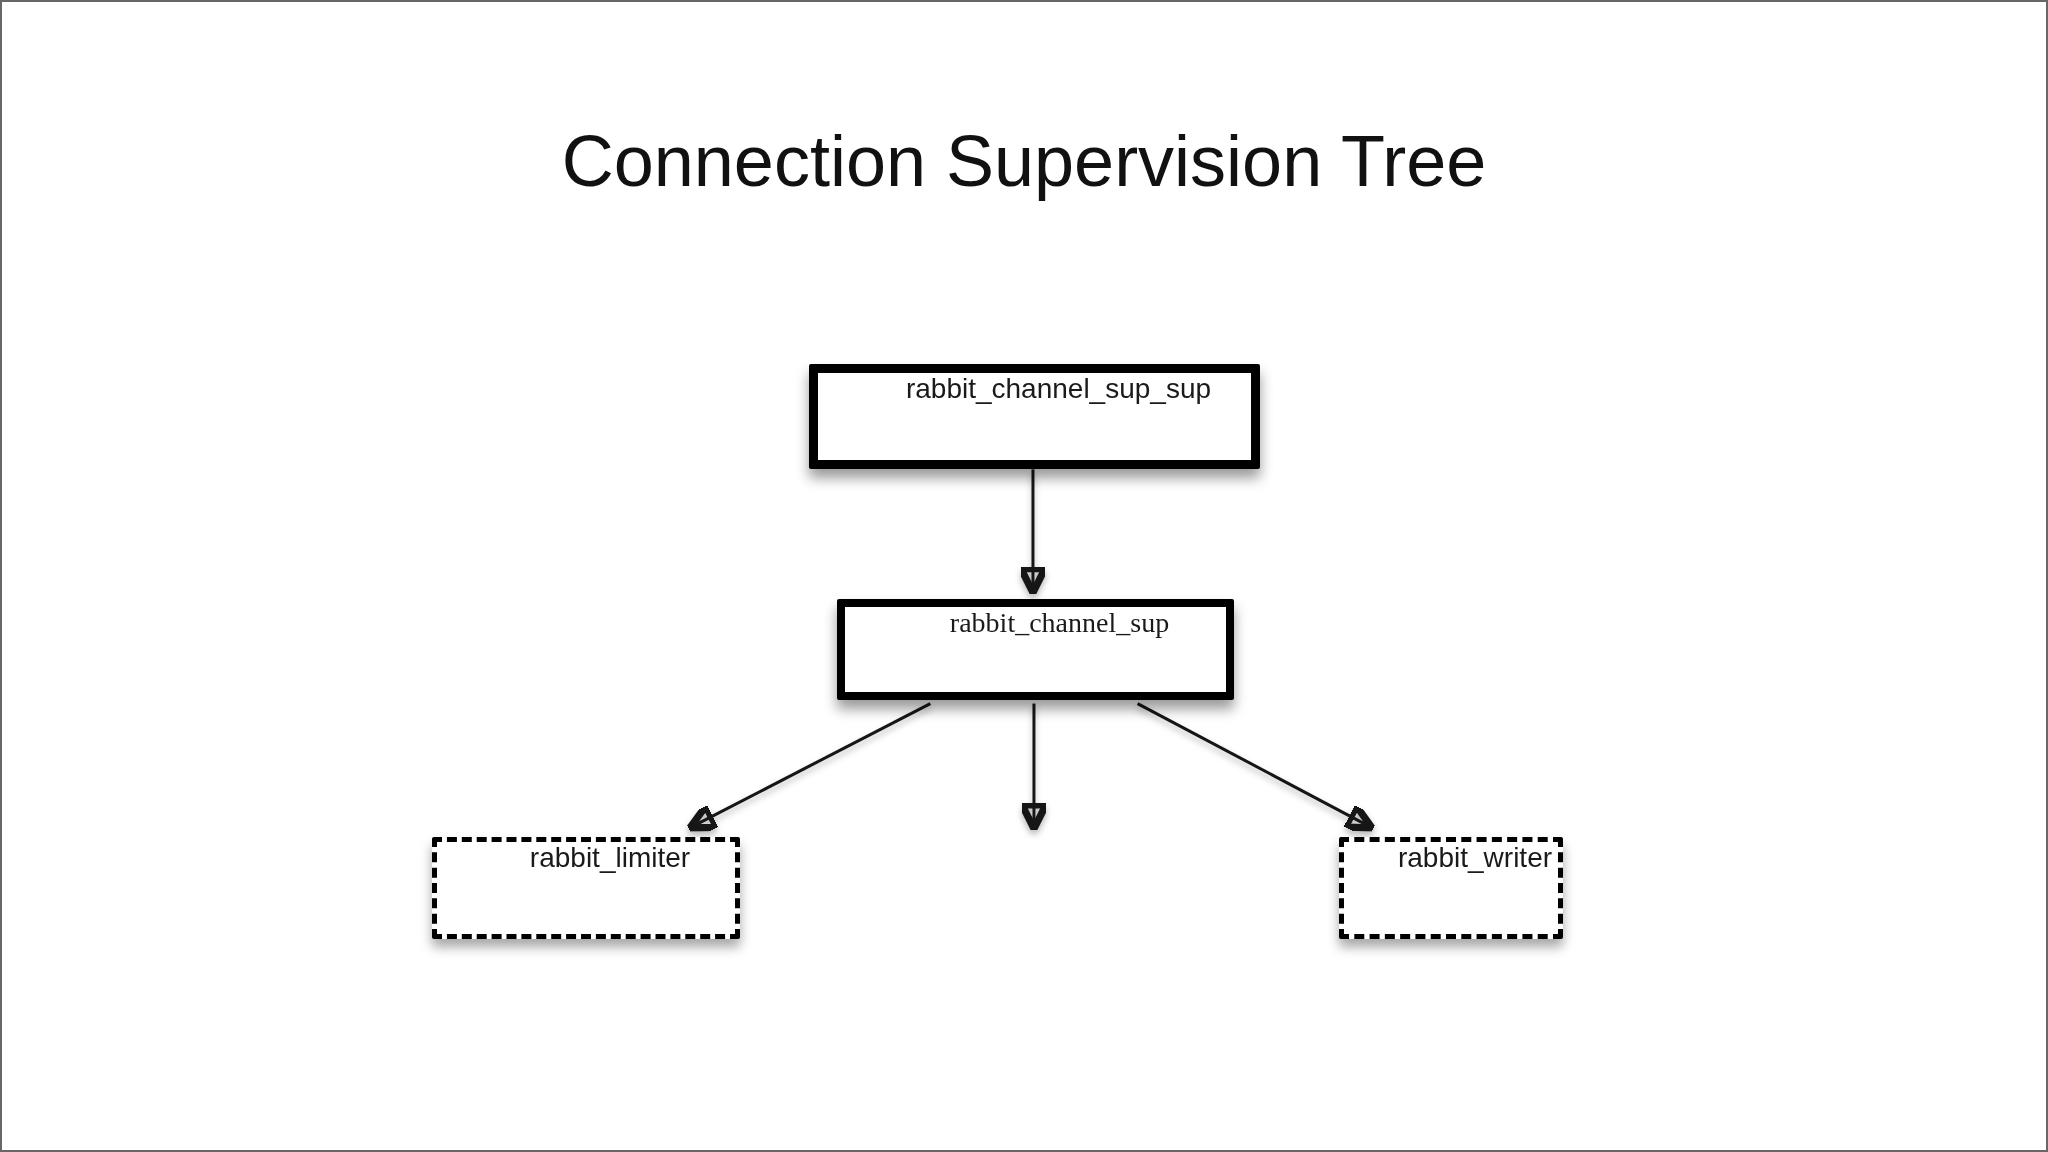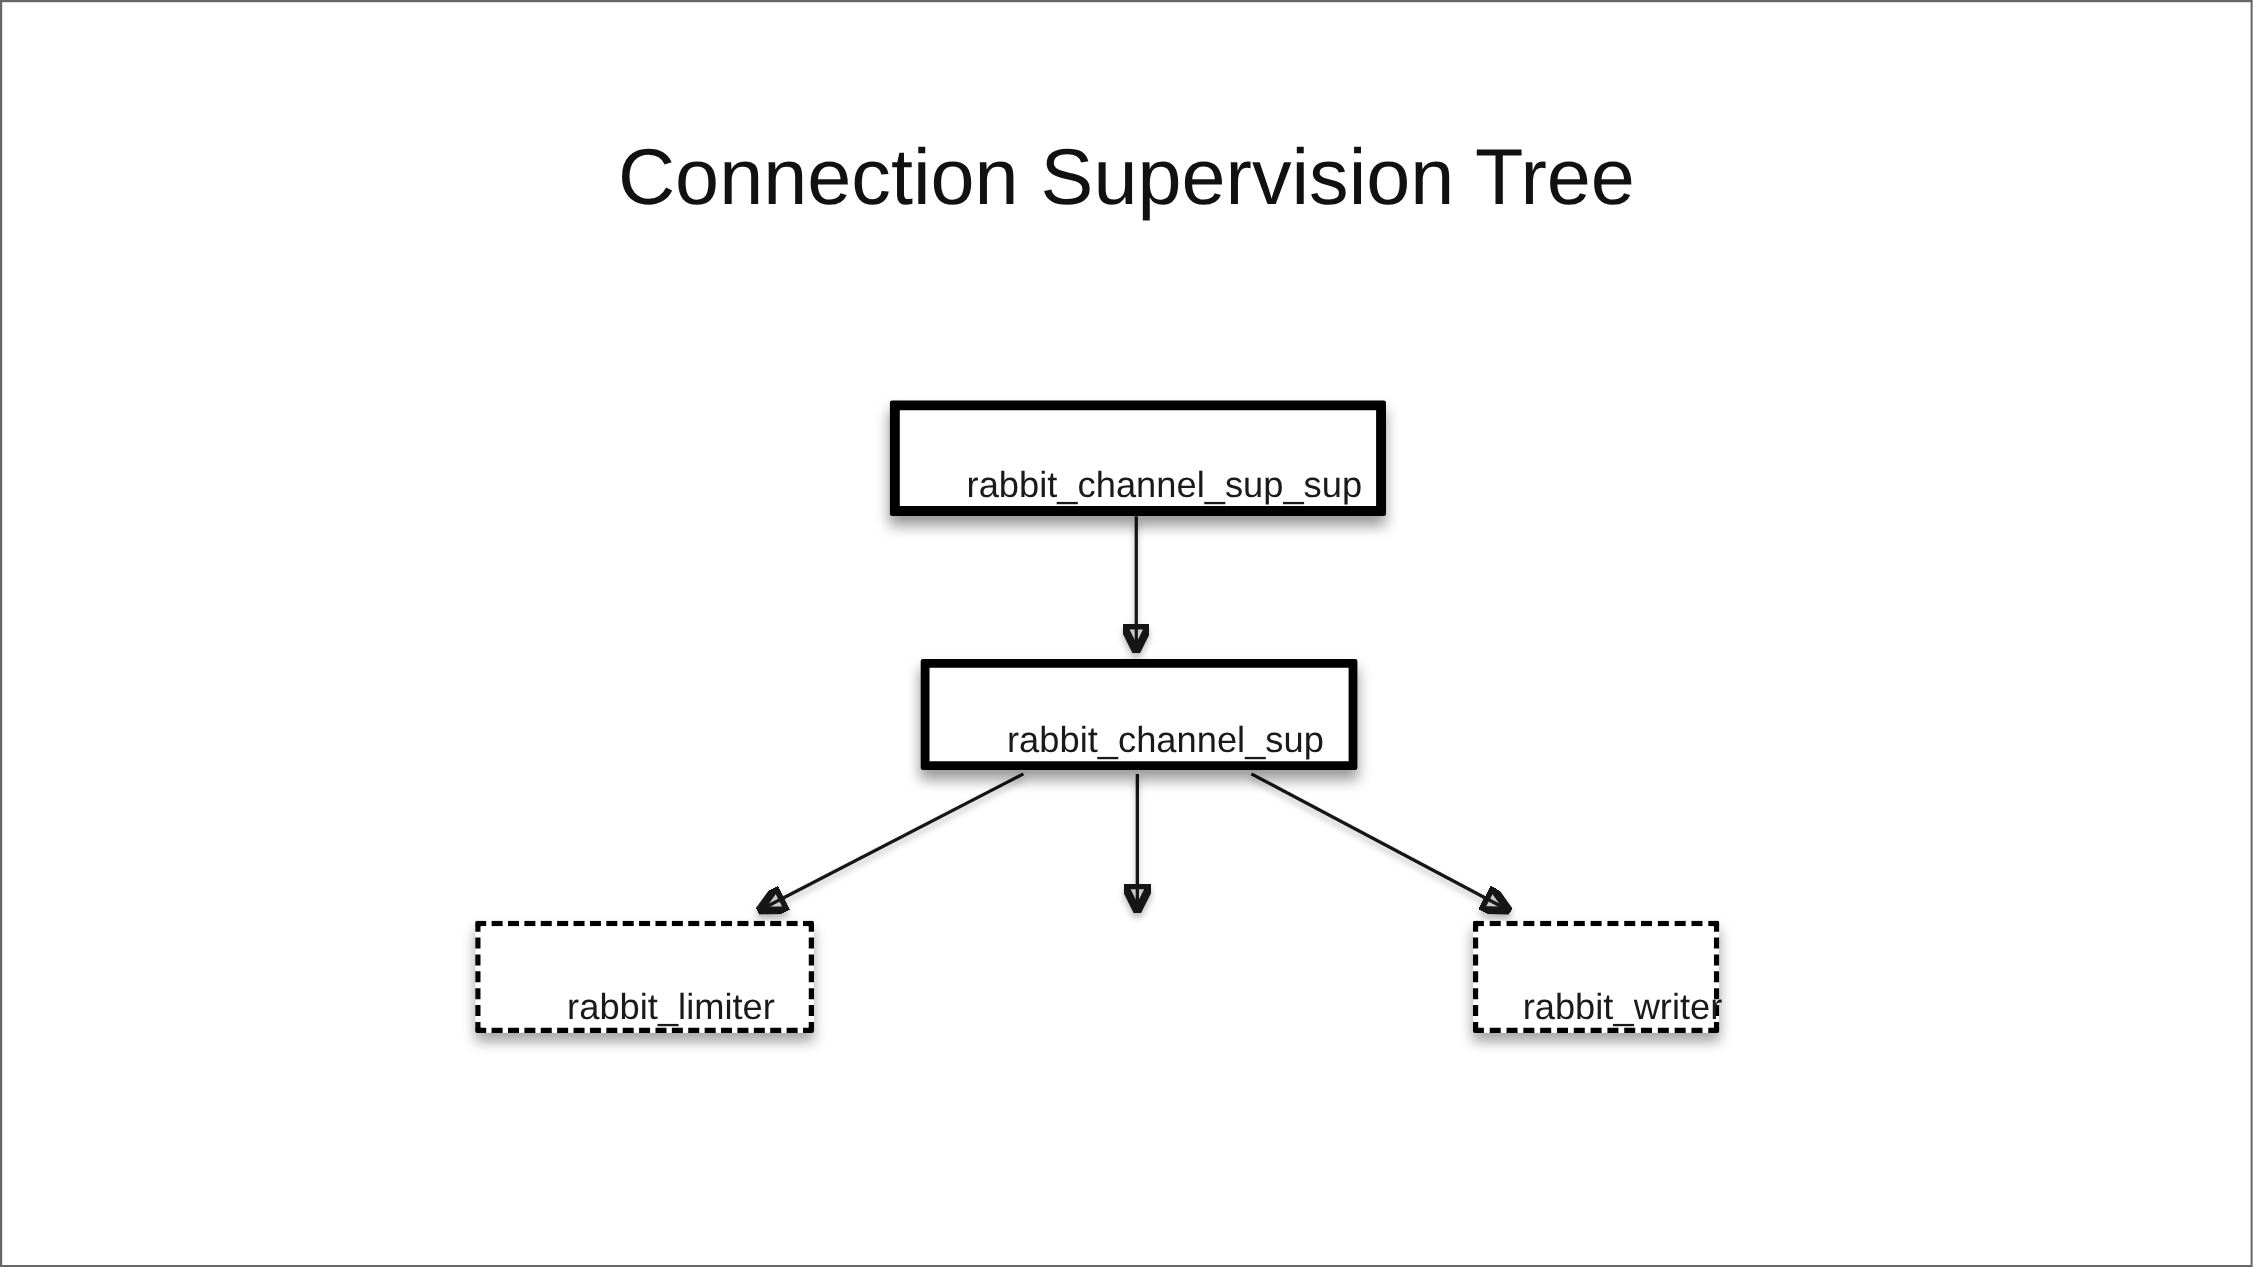--- a/index.html
+++ b/index.html
@@ -38,34 +38,34 @@
   .edges path {
     stroke: #141414;
     stroke-width: 3;
     fill: none;
   }
   .node {
     position: absolute;
     box-sizing: border-box;
     background: #ffffff;
     display: flex;
-    align-items: flex-end;
+    align-items: flex-start;
     justify-content: center;
-    font-size: 33px;
+    font-size: 28px;
     color: #1a1a1a;
     border-radius: 2px;
     box-shadow: 0 9px 13px rgba(0,0,0,0.40);
     padding-left: 48px;
   }
   .node.solid-thick { border: 9px solid #000000; }
   .node.solid       { border: 8px solid #000000; }
   .node.dashed      { border: 5px dashed #000000; box-shadow: 0 8px 12px rgba(0,0,0,0.35); }
 
   .node-supsup  { left: 807px;  top: 362px; width: 451px; height: 105px; }
-  .node-sup     { left: 835px;  top: 597px; width: 397px; height: 101px; }
+  .node-sup     { left: 835px;  top: 597px; width: 397px; height: 101px; font-family: Liberation Serif, serif; }
   .node-limiter { left: 430px;  top: 835px; width: 308px; height: 102px; }
   .node-channel { left: 883px;  top: 835px; width: 300px; height: 102px; }
   .node-writer  { left: 1337px; top: 835px; width: 224px; height: 102px; }
 </style>
 </head>
 <body>
 
 <div class="slide">
 
   <h1 class="title">Connection Supervision Tree</h1>

